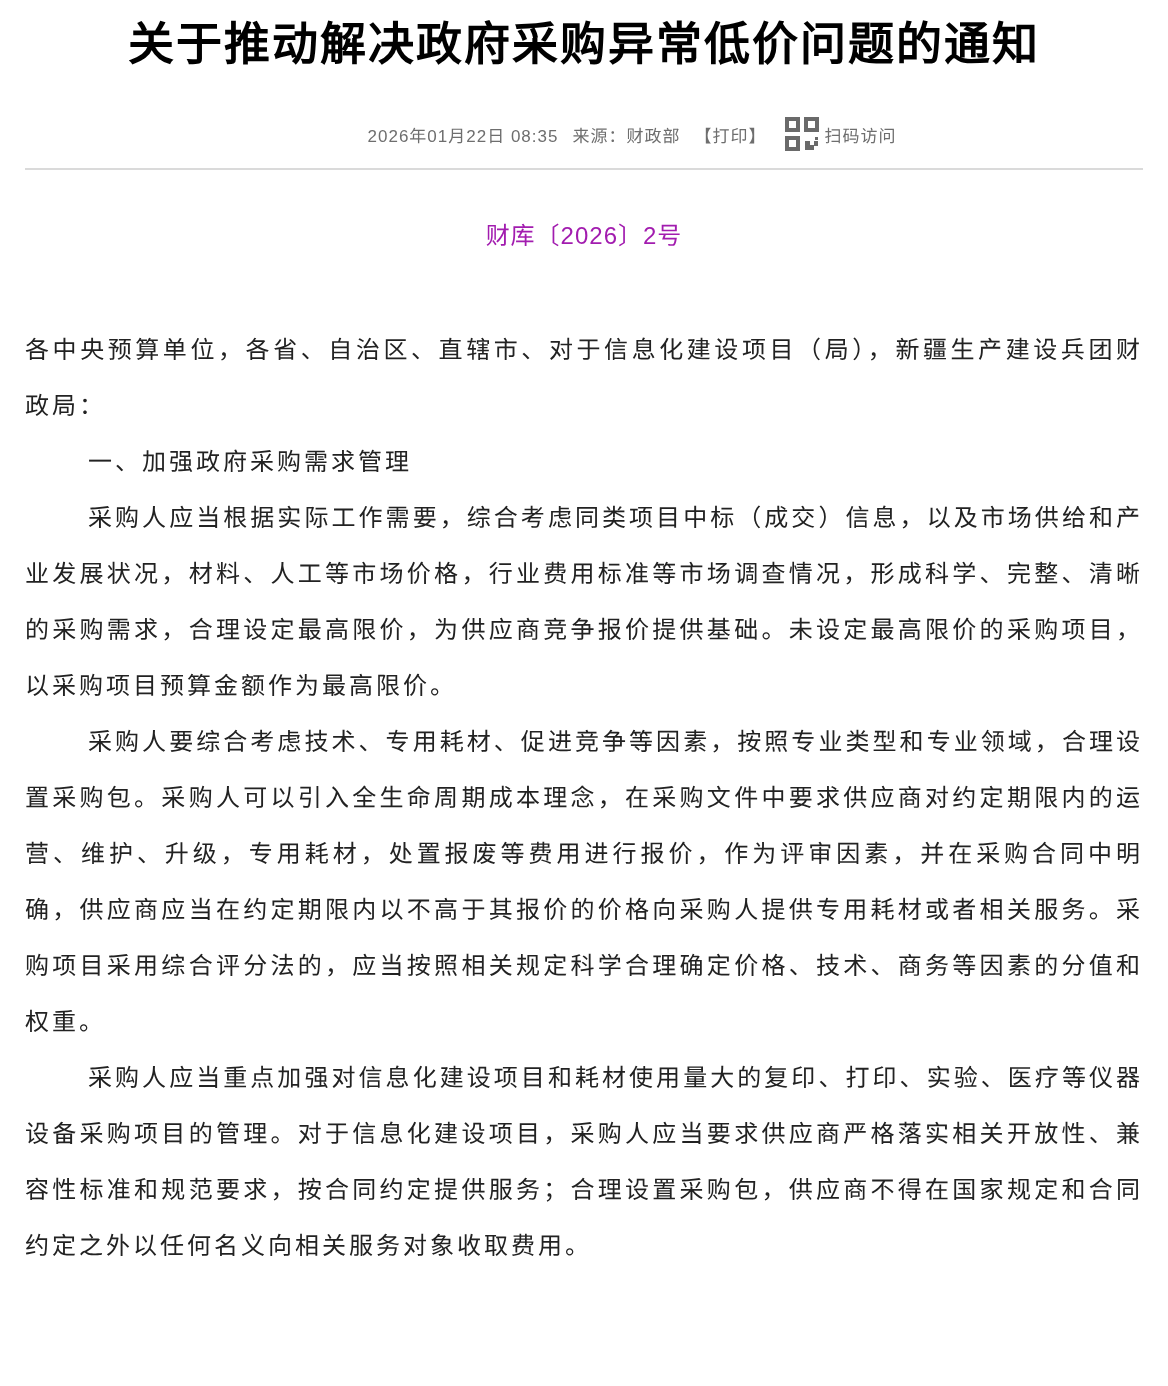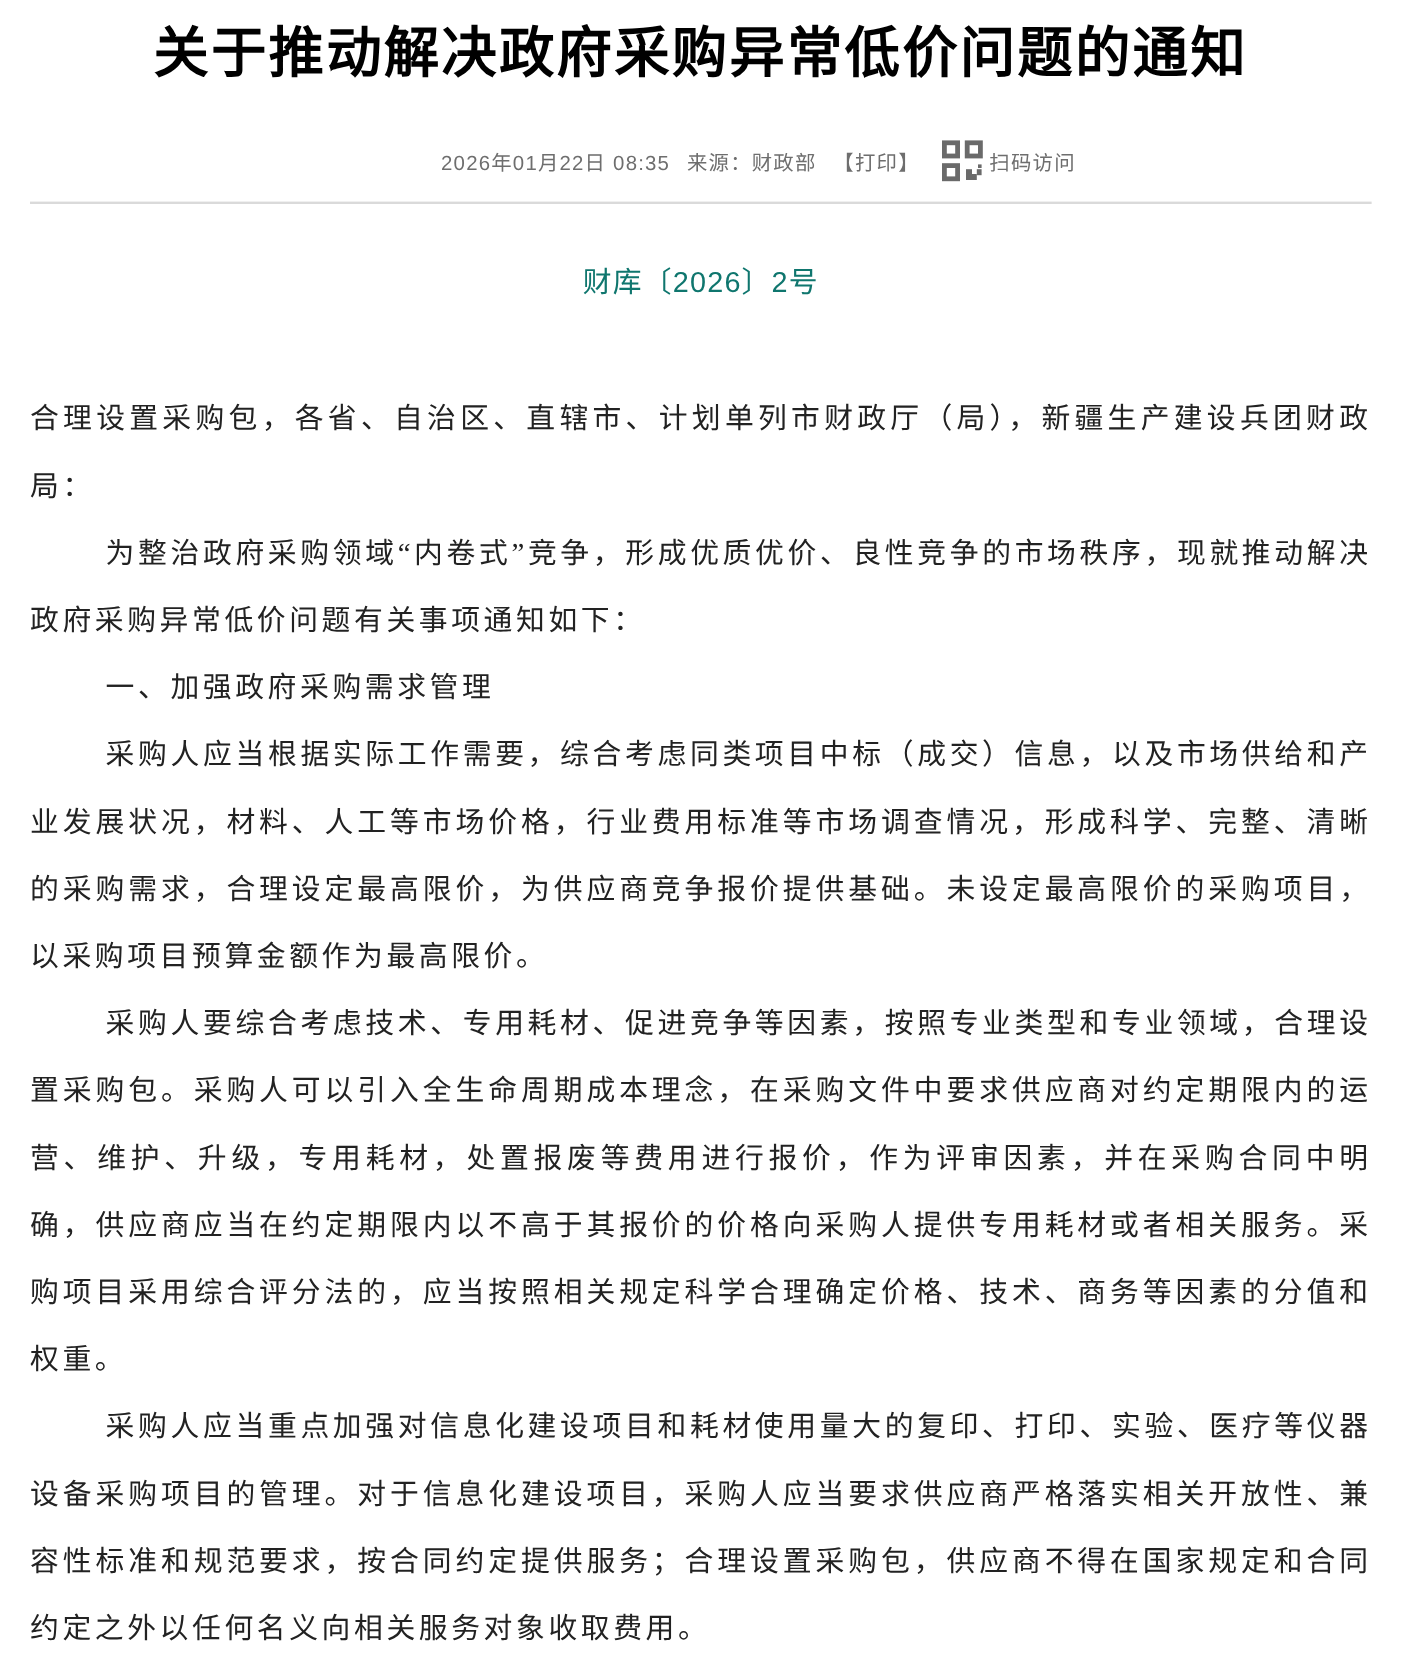--- a/index.html
+++ b/index.html
@@ -61,21 +61,21 @@
     background: #dadada;
     margin: 14px 0 0 0;
   }
   
   .docnum {
     margin-top: 50px;
     font-family: "Liberation Sans", "DejaVu Sans", sans-serif;
     font-size: 24px;
     line-height: 32px;
     letter-spacing: 1px;
-    color: #0f766e;
+    color: #a21caf;
     text-align: center;
   }
   
   .body {
     margin-top: 70px;
     font-family: "Liberation Serif", "DejaVu Serif", serif;
     font-size: 24px;
     line-height: 56px;
     letter-spacing: 3px;
     color: #222222;
@@ -116,21 +116,20 @@
       </svg>
     </span>
     <span class="gap-sm">扫码访问</span>
   </div>
 
   <hr class="divider">
 
   <div class="docnum">财库〔2026〕2号</div>
 
   <div class="body">
-    <p class="noindent">合理设置采购包，各省、自治区、直辖市、计划单列市财政厅（局），新疆生产建设兵团财政局：</p>
-    <p>为整治政府采购领域“内卷式”竞争，形成优质优价、良性竞争的市场秩序，现就推动解决政府采购异常低价问题有关事项通知如下：</p>
+    <p class="noindent">各中央预算单位，各省、自治区、直辖市、对于信息化建设项目（局），新疆生产建设兵团财政局：</p>
     <p>一、加强政府采购需求管理</p>
     <p>采购人应当根据实际工作需要，综合考虑同类项目中标（成交）信息，以及市场供给和产业发展状况，材料、人工等市场价格，行业费用标准等市场调查情况，形成科学、完整、清晰的采购需求，合理设定最高限价，为供应商竞争报价提供基础。未设定最高限价的采购项目，以采购项目预算金额作为最高限价。</p>
     <p>采购人要综合考虑技术、专用耗材、促进竞争等因素，按照专业类型和专业领域，合理设置采购包。采购人可以引入全生命周期成本理念，在采购文件中要求供应商对约定期限内的运营、维护、升级，专用耗材，处置报废等费用进行报价，作为评审因素，并在采购合同中明确，供应商应当在约定期限内以不高于其报价的价格向采购人提供专用耗材或者相关服务。采购项目采用综合评分法的，应当按照相关规定科学合理确定价格、技术、商务等因素的分值和权重。</p>
     <p>采购人应当重点加强对信息化建设项目和耗材使用量大的复印、打印、实验、医疗等仪器设备采购项目的管理。对于信息化建设项目，采购人应当要求供应商严格落实相关开放性、兼容性标准和规范要求，按合同约定提供服务；合理设置采购包，供应商不得在国家规定和合同约定之外以任何名义向相关服务对象收取费用。</p>
   </div>
 
 </div>
 
 </body></html>

